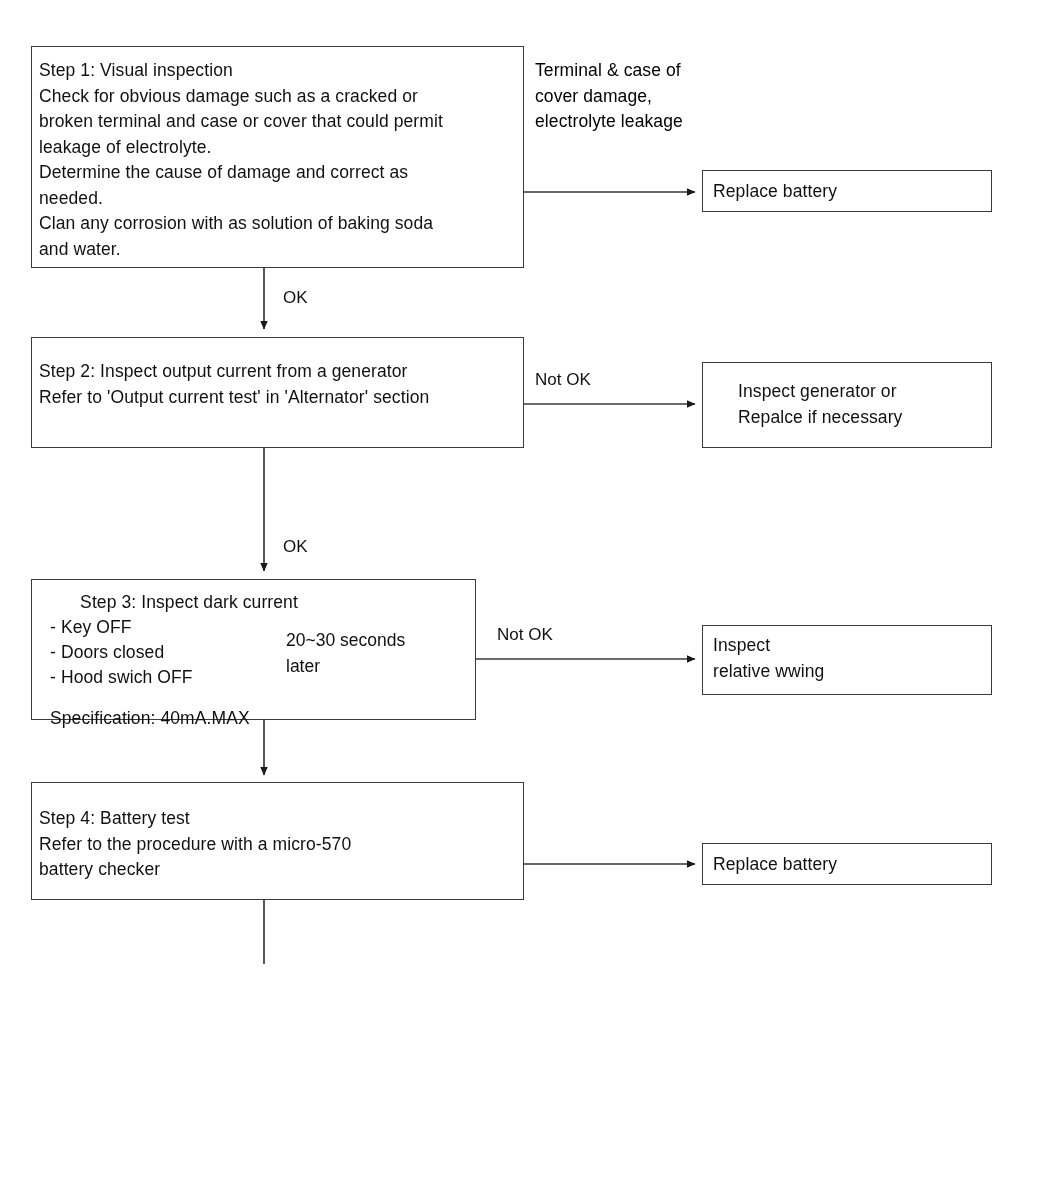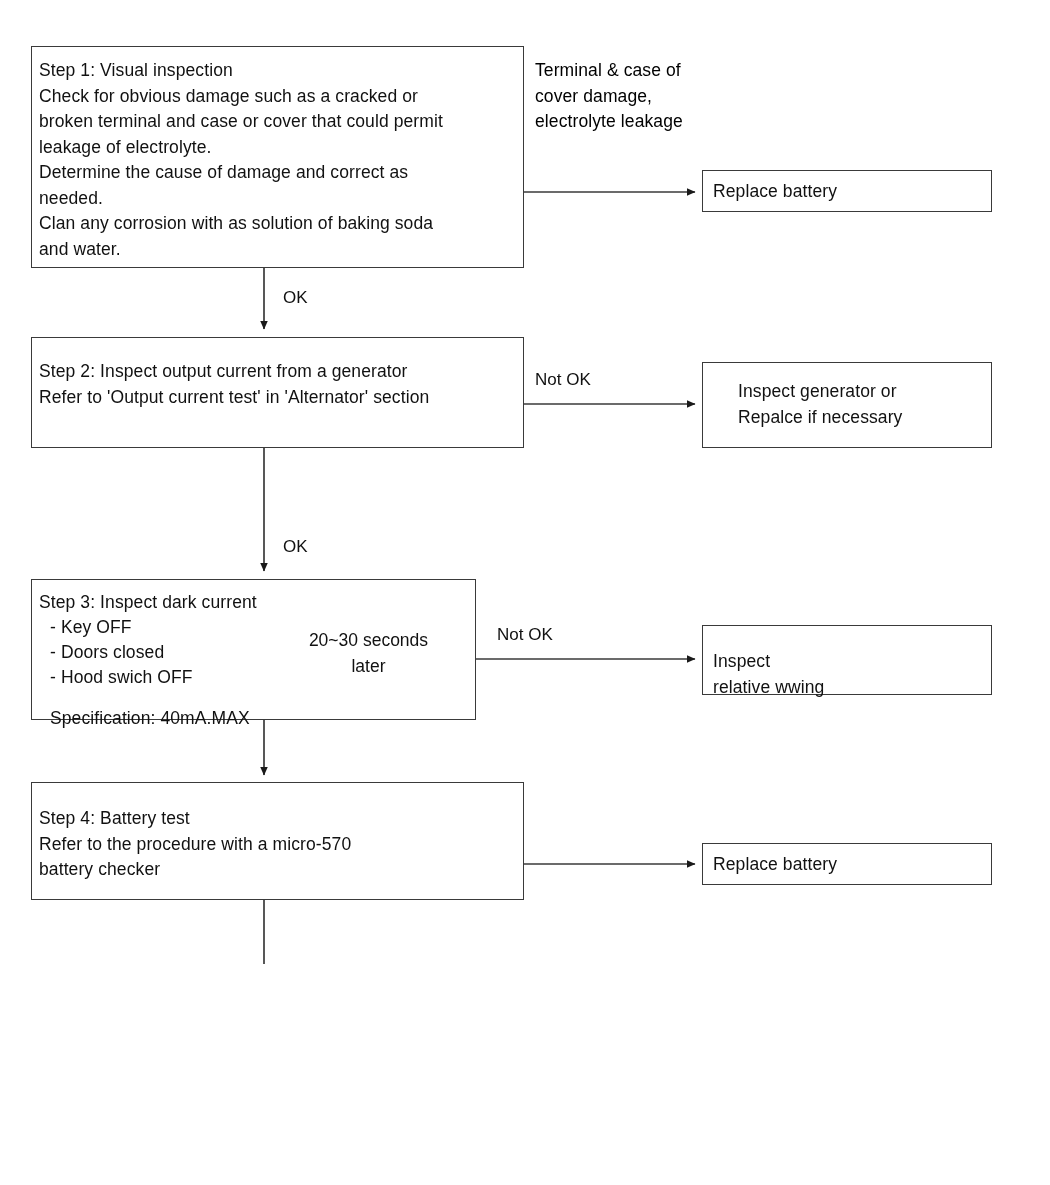--- a/index.html
+++ b/index.html
@@ -43,21 +43,20 @@
   }
   .edge-label {
     position: absolute;
     font-size: 17px;
     line-height: 20px;
     color: #111111;
     white-space: nowrap;
   }
   .centered-text {
     position: absolute;
-    text-align: center;
     font-size: 17.5px;
     line-height: 25.5px;
     color: #111111;
   }
   svg.wires {
     position: absolute;
     left: 0;
     top: 0;
     width: 1050px;
     height: 1185px;
@@ -120,32 +119,32 @@
 
   <div class="edge-label" style="left:535px; top:370px;">Not OK</div>
 
   <div class="box" style="left:702px; top:362px; width:290px; height:86px;"></div>
   <div class="box-text" style="left:713px; top:379px; width:270px;margin-left:25px;">Inspect generator or
 Repalce if necessary</div>
 
   <div class="edge-label" style="left:283px; top:537px;">OK</div>
 
   <div class="box" style="left:31px; top:579px; width:445px; height:141px;"></div>
-  <div class="box-text" style="left:39px; top:590px; width:300px;">Step 3: Inspect dark current</div>
+  <div class="box-text" style="left:39px; top:590px; width:300px;text-align:center;">Step 3: Inspect dark current</div>
   <div class="box-text" style="left:50px; top:615px; width:230px;">- Key OFF</div>
   <div class="box-text" style="left:50px; top:665px; width:230px;">- Hood swich OFF</div>
   <div class="box-text" style="left:50px; top:640px; width:230px;">- Doors closed</div>
   <div class="box-text" style="left:50px; top:706px; width:300px;">  Specification: 40mA.MAX</div>
   <div class="centered-text" style="left:286px; top:628px; width:165px; white-space:pre-line;">20~30 seconds
 later</div>
 
   <div class="edge-label" style="left:497px; top:625px;">Not OK</div>
 
   <div class="box" style="left:702px; top:625px; width:290px; height:70px;"></div>
-  <div class="box-text" style="left:713px; top:633px; width:270px;margin-top:16px;">Inspect
+  <div class="box-text" style="left:713px; top:633px; width:270px;">Inspect
 relative wwing</div>
 
   <div class="box" style="left:31px; top:782px; width:493px; height:118px;"></div>
   <div class="box-text" style="left:39px; top:806px; width:478px;">Step 4: Battery test
 Refer to the procedure with a micro-570
 battery checker</div>
 
   <div class="box" style="left:702px; top:843px; width:290px; height:42px;"></div>
   <div class="box-text" style="left:713px; top:852px; width:270px;">Replace battery</div>
 

